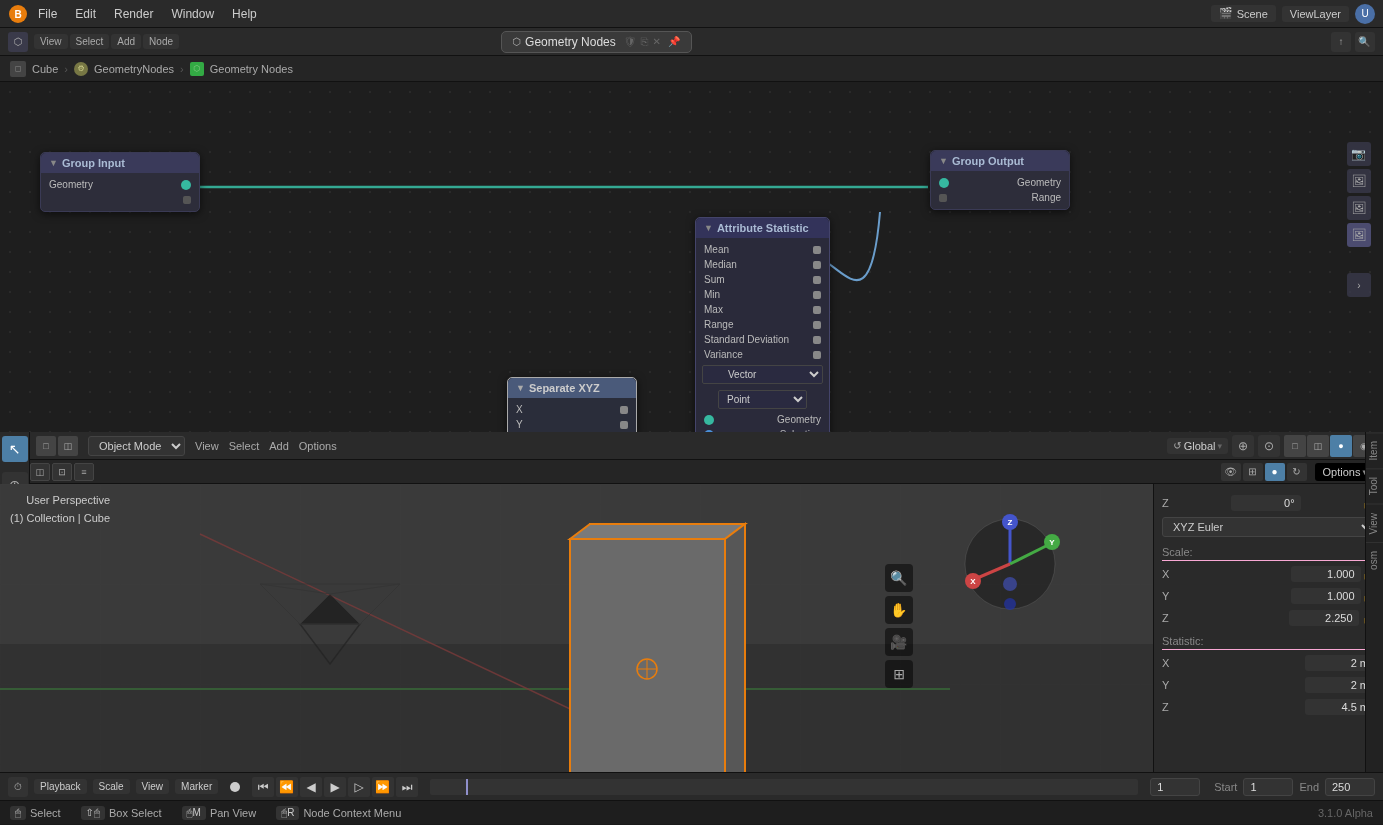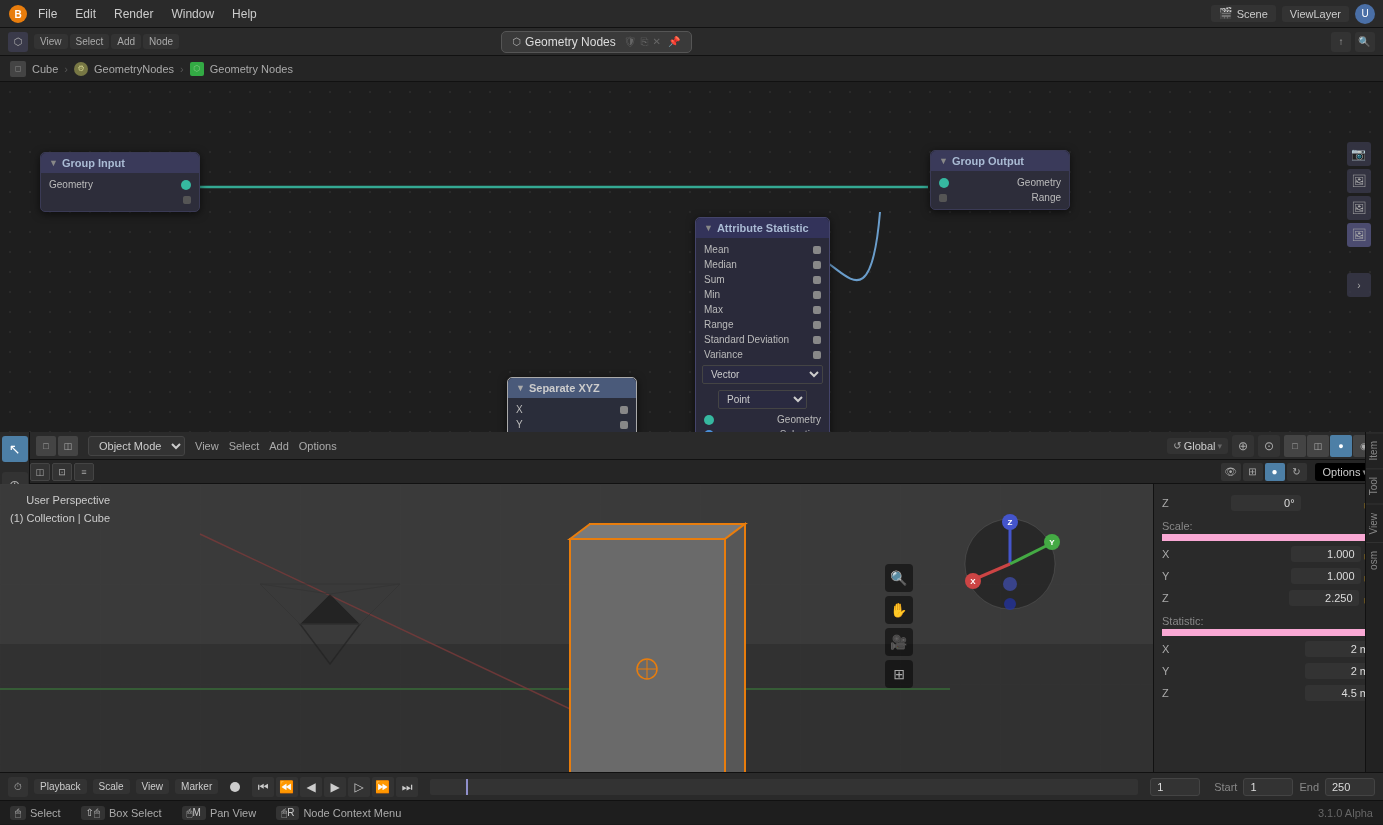--- a/index.html
+++ b/index.html
@@ -210,21 +210,21 @@
       padding: 2px 6px;
       border-radius: 3px;
       color: #ddd;
       min-width: 70px;
       text-align: right;
     }
     .panel-section { 
       color: #888; 
       font-size: 11px; 
       margin: 6px 0 2px;
-      border-bottom: 7px solid #f9a8d4;
+      border-bottom: 1px solid #f9a8d4;
       padding-bottom: 2px;
     }
     .rotation-row {
       display: flex;
       align-items: center;
       justify-content: space-between;
     }
     .dropdown-field {
       background: #333;
       border: 1px solid #444;
@@ -539,21 +539,21 @@
         <div class="node-row">
           <span>Standard Deviation</span>
           <span class="socket socket-right" style="background:#888;width:8px;height:8px;border-radius:2px"></span>
         </div>
         <div class="node-row">
           <span>Variance</span>
           <span class="socket socket-right" style="background:#888;width:8px;height:8px;border-radius:2px"></span>
         </div>
 
         <div style="padding:3px 6px">
-          <select style="background:#2a2a40;border:1px solid #444;color:#ccc;padding:2px 4px;font-size:10px;width:100%;border-radius:2px">
+          <select style="background:#2a2a40;border:1px solid #444;color:#ccc;padding:2px 21px;font-size:10px;width:100%;border-radius:2px">
             <option>Vector</option>
           </select>
         </div>
         <div style="padding:3px 22px">
           <select style="background:#2a2a40;border:1px solid #444;color:#ccc;padding:2px 4px;font-size:10px;width:100%;border-radius:2px">
             <option>Point</option>
           </select>
         </div>
 
         <div class="node-row">
@@ -754,20 +754,25 @@
     </div>
 
     <div class="right-panel" style="position:relative;right:auto;width:230px;border-left:1px solid #111;">
 
       <div class="rotation-row panel-row">
         <span class="panel-label">Z</span>
         <span class="panel-value">0°</span>
         <span style="color:#666;cursor:pointer;font-size:10px">🔒</span>
       </div>
 
+      <div class="panel-row">
+        <select class="dropdown-field" style="width:100%">
+          <option>XYZ Euler</option>
+        </select>
+      </div>
 
       <div class="panel-section">Scale:</div>
       <div class="panel-row">
         <span class="panel-label">X</span>
         <div style="display:flex;align-items:center;gap:2px">
           <span class="panel-value">1.000</span>
           <span style="color:#666;cursor:pointer;font-size:10px">🔒</span>
         </div>
       </div>
       <div class="panel-row">

